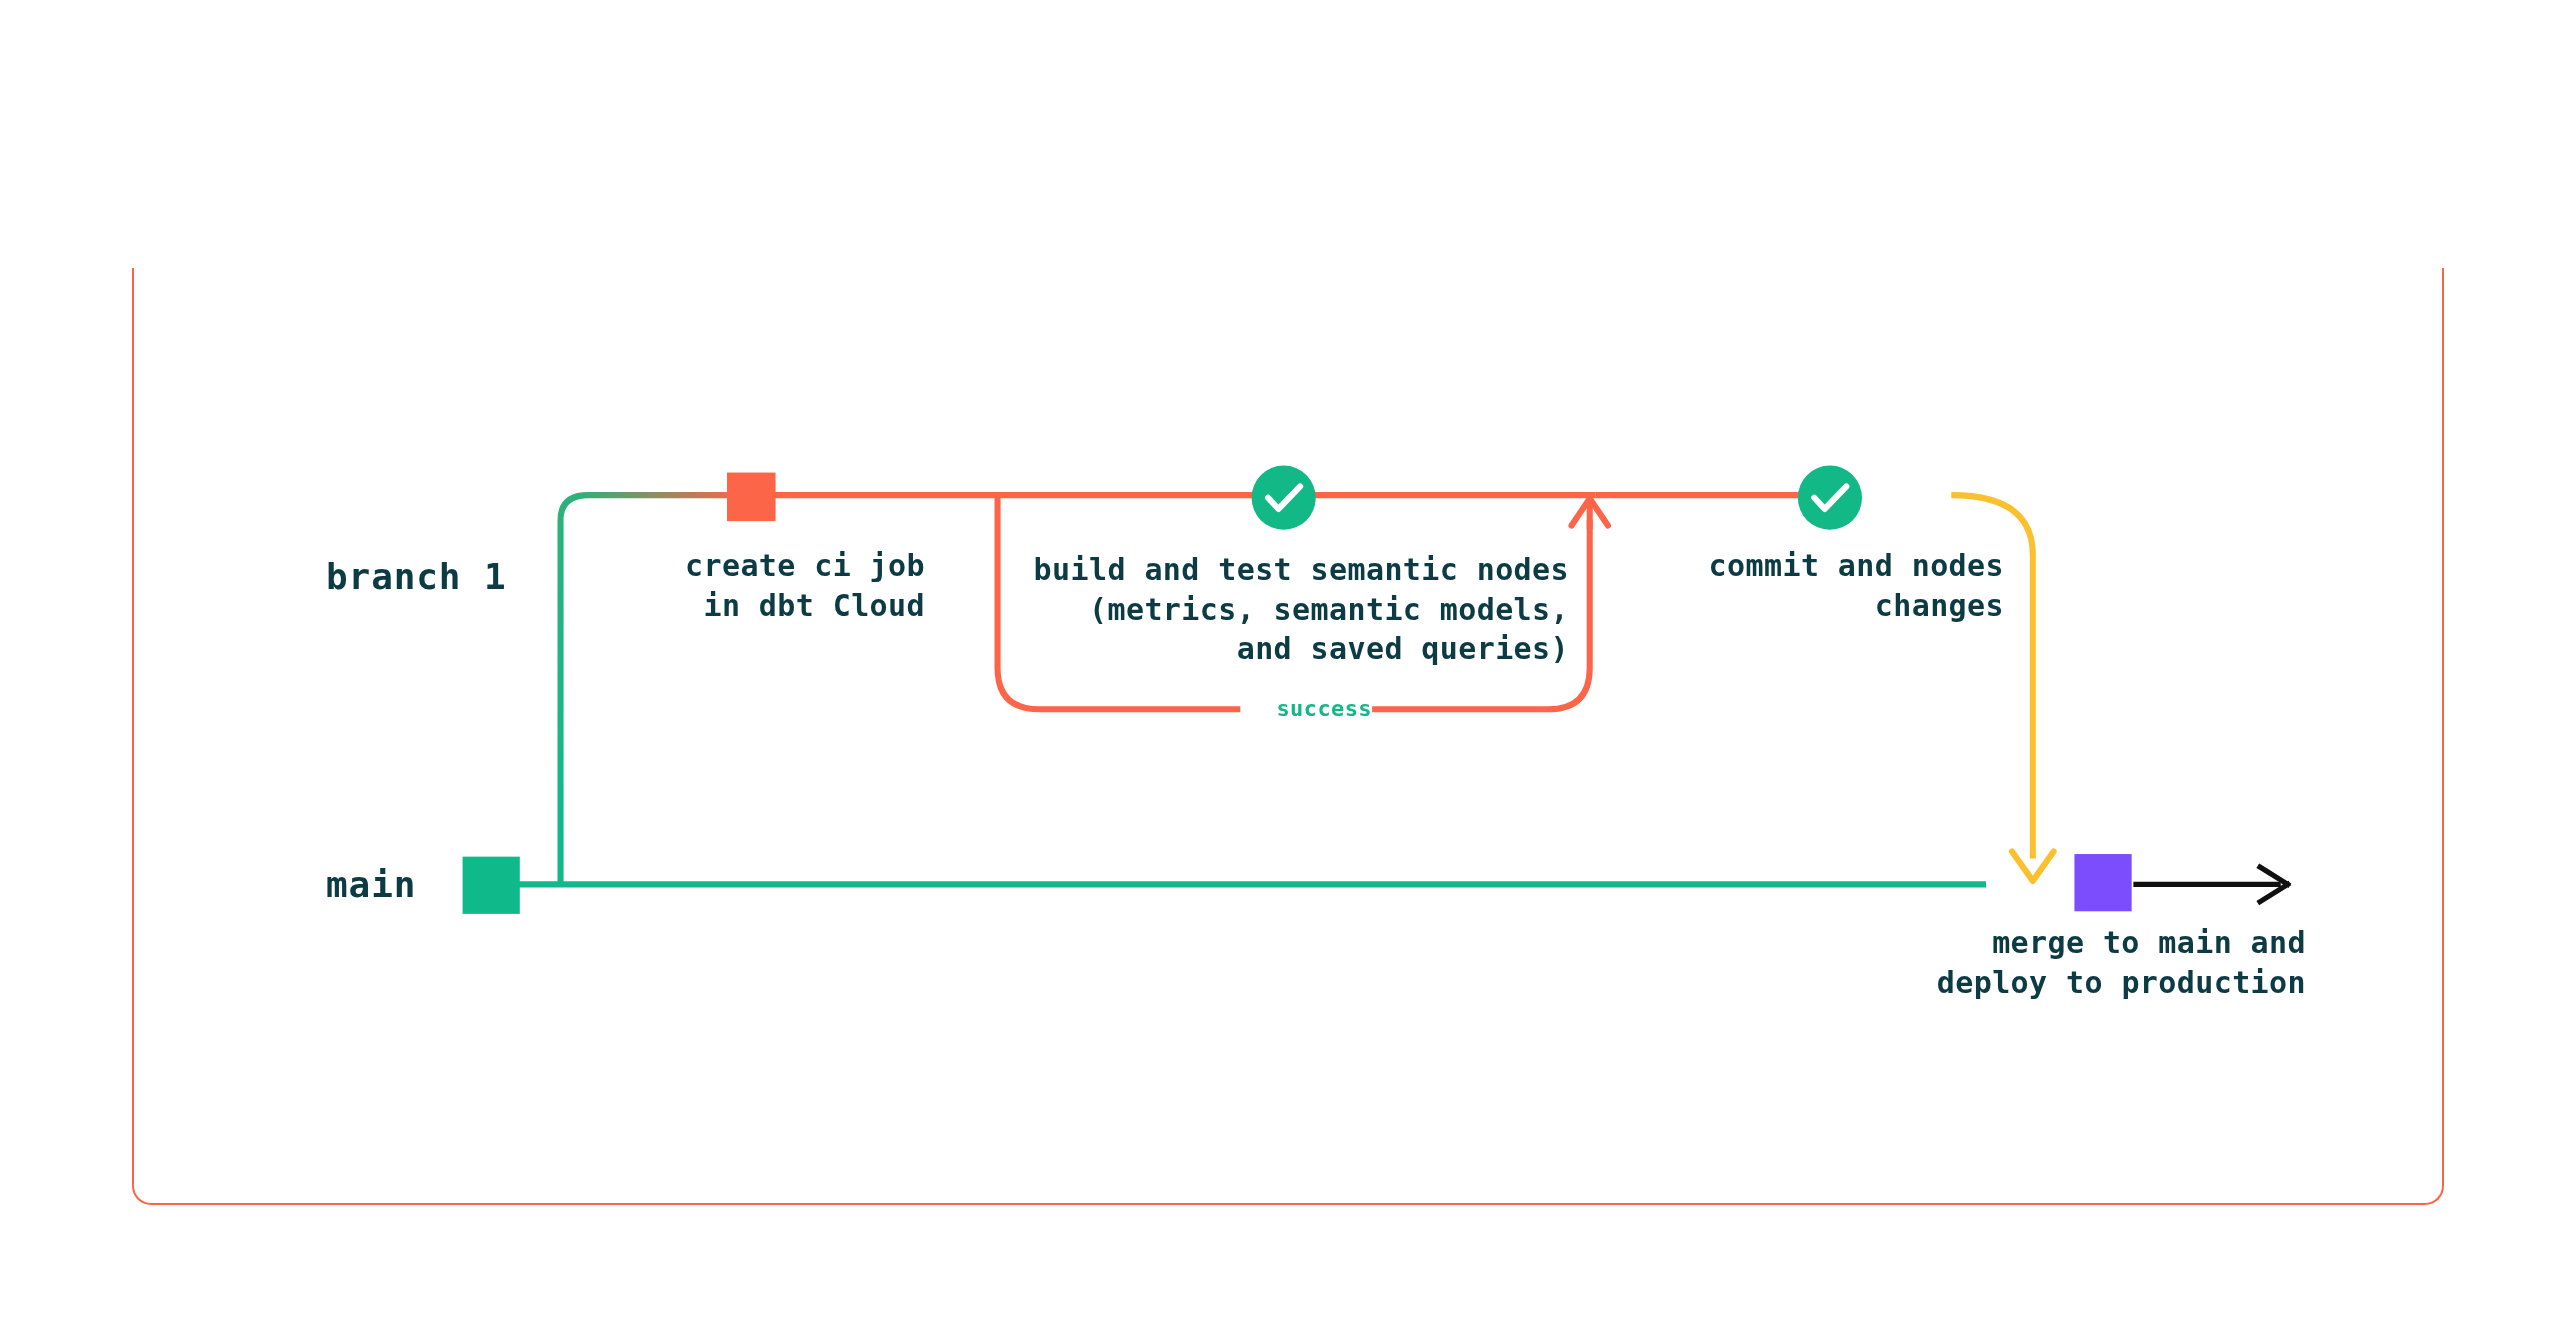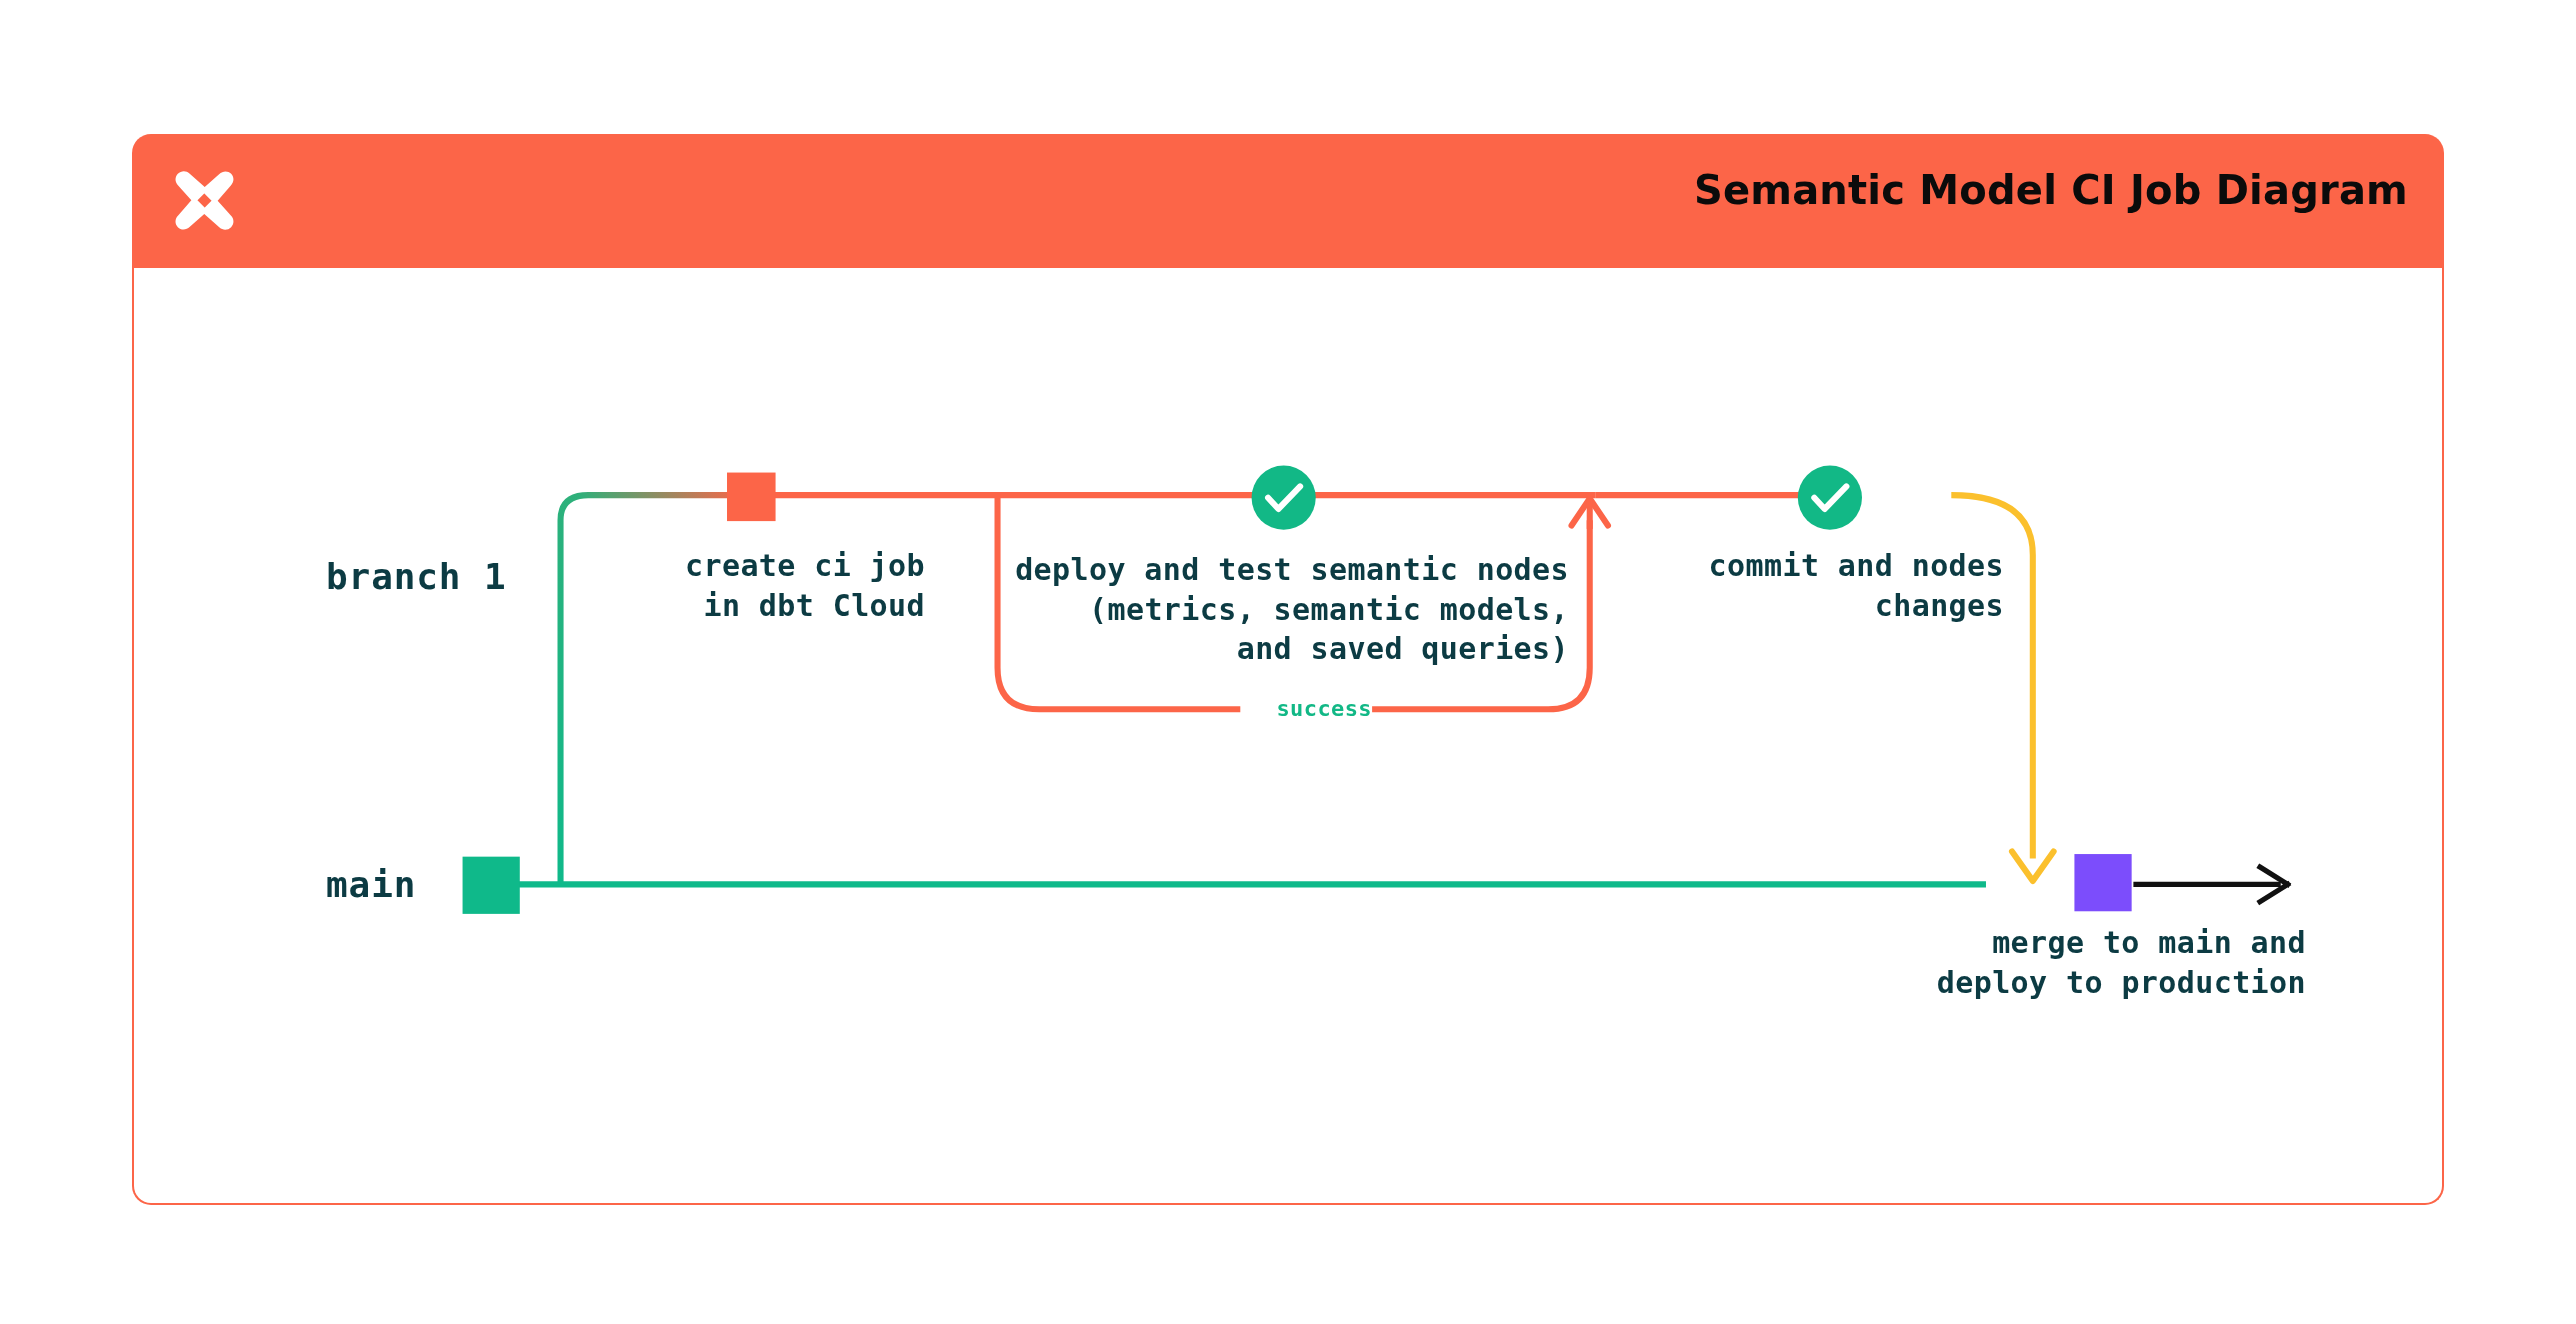--- a/index.html
+++ b/index.html
@@ -108,37 +108,20 @@
     font-weight: 700;
     color: var(--green2);
     letter-spacing: 0.4px;
   }
 </style>
 </head>
 <body>
 
 <div class="card">
 
-  <div class="card-header">
-    <svg class="brand-logo" viewBox="0 0 100 100">
-      <path fill="#ffffff" d="M13.5 13.5c4.4-4.4 11.3-4.6 15.9-0.5l20.9 18.4c1.2 1 1.8 2.5 1.8 4v0.2
-           c0 1.5-0.6 3-1.8 4.1l-9.9 9.9c-1.1 1.1-2.6 1.7-4.1 1.7h-0.2c-1.5 0-3-0.6-4.1-1.8
-           L13.9 29.4C9.2 24.8 9.2 17.8 13.5 13.5z"></path>
-      <path fill="#ffffff" d="M86.5 86.5c-4.4 4.4-11.3 4.6-15.9 0.5L49.7 68.6c-1.2-1-1.8-2.5-1.8-4v-0.2
-           c0-1.5 0.6-3 1.8-4.1l9.9-9.9c1.1-1.1 2.6-1.7 4.1-1.7h0.2c1.5 0 3 0.6 4.1 1.8
-           l18.1 20.1C90.8 75.2 90.8 82.2 86.5 86.5z"></path>
-      <path fill="#ffffff" d="M86.5 13.5c4.3 4.3 4.3 11.3-0.4 15.9L68 50.3c-1 1.2-2.5 1.8-4 1.8h-0.2
-           c-1.5 0-3-0.6-4.1-1.8l-9.9-9.9c-1.1-1.1-1.7-2.6-1.7-4.1v-0.2c0-1.5 0.6-3 1.8-4.1
-           l20.1-18.1C75.2 9.2 82.2 9.2 86.5 13.5z"></path>
-      <path fill="#ffffff" d="M13.5 86.5c-4.3-4.3-4.3-11.3 0.4-15.9L32 49.7c1-1.2 2.5-1.8 4-1.8h0.2
-           c1.5 0 3 0.6 4.1 1.8l9.9 9.9c1.1 1.1 1.7 2.6 1.7 4.1v0.2c0 1.5-0.6 3-1.8 4.1
-           L29.9 86.1C24.8 90.8 17.8 90.8 13.5 86.5z"></path>
-    </svg>
-    <div class="card-title">Semantic Model CI Job Diagram</div>
-  </div>
 
   <div class="card-body"></div>
 </div>
 
 <svg class="diagram" viewBox="0 0 2970 1527">
   <defs>
     <linearGradient id="gradGreenOrange" x1="0" y1="1" x2="1" y2="0">
       <stop offset="0%" stop-color="#0FB98A"></stop>
       <stop offset="55%" stop-color="#2FB07A"></stop>
       <stop offset="100%" stop-color="#FC6548"></stop>
@@ -188,21 +171,21 @@
   </g>
 </svg>
 
 <div class="lbl branch-name" style="left:326px; top:553px;">branch 1</div>
 
 <div class="lbl branch-name" style="left:326px; top:861px;">main</div>
 
 <div class="lbl node-label" style="left:578px; top:546px; width:347px;">create ci job
 in dbt Cloud</div>
 
-<div class="lbl node-label" style="left:997px; top:550px; width:572px;">deploy and test semantic nodes
+<div class="lbl node-label" style="left:997px; top:550px; width:572px;">build and test semantic nodes
 (metrics, semantic models,
 and saved queries)</div>
 
 <div class="lbl node-label" style="left:1657px; top:546px; width:347px;">commit and nodes
 changes</div>
 
 <div class="lbl node-label" style="left:1881px; top:923px; width:425px;">merge to main and
 deploy to production</div>
 
 <div class="lbl edge-label" style="left:1240px; top:694px; width:132px;">success</div>

